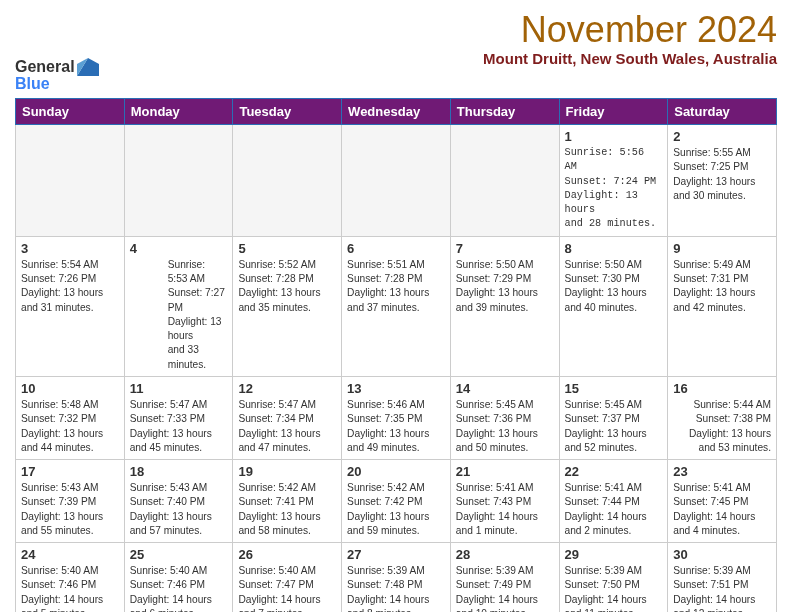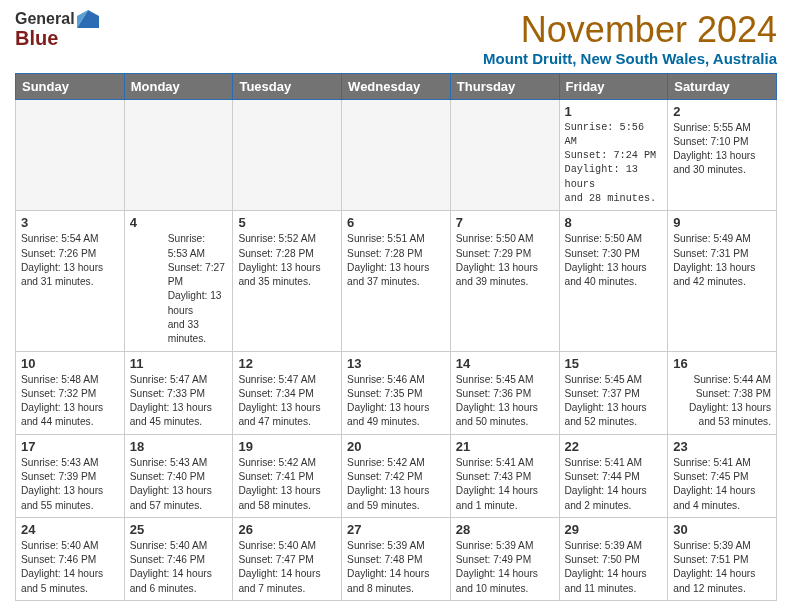--- a/index.html
+++ b/index.html
@@ -25,47 +25,47 @@
       align-items: center;
       gap: 4px;
     }
     .logo-text-general {
       font-size: 16px;
       font-weight: bold;
       color: #333;
       line-height: 1;
     }
     .logo-text-blue {
-      font-size: 20px;
-      font-weight: bold;
-      color: #7f1d1d;
+      font-size: 16px;
+      font-weight: bold;
+      color: #3b82f6;
       line-height: 1;
     }
     .title-block {
       text-align: right;
     }
     .month-title {
       font-size: 36px;
       font-weight: normal;
       color: #a16207;
       line-height: 1.1;
     }
     .location {
       font-size: 15px;
-      color: #0369a1;
+      color: #7f1d1d;
       font-weight: bold;
       margin-left: 29px;
     }
     table {
       width: 100%;
       border-collapse: collapse;
       table-layout: fixed;
     }
     th {
-      background-color: #737373;
+      background-color: #701a75;
       color: #fff;
       text-align: left;
       padding: 5px 6px;
       font-size: 13px;
       font-weight: bold;
       border: 1px solid #2a6db5;
     }
     td {
       border: 1px solid #ccc;
       vertical-align: top;
@@ -93,21 +93,21 @@
       background: #fff;
     }
   </style>
 </head>
 <body>
 
 <div class="container">
   <div class="header-row">
     <div class="logo">
       <div style="display:flex;flex-direction:column;align-items:flex-start;">
-        <div style="display:flex;align-items:center;gap:2px;">
+        <div style="display:flex;align-items:center;gap:2px;margin-top:48px;">
           <span class="logo-text-general">General</span>
           <svg width="22" height="18" viewBox="0 0 22 18">
             <polygon points="0,18 22,18 22,6 11,0" fill="#2a6db5"></polygon>
             <polygon points="0,18 11,0 0,6" fill="#5a9fd4"></polygon>
           </svg>
         </div>
         <span class="logo-text-blue">Blue</span>
       </div>
     </div>
     <div class="title-block">
@@ -138,21 +138,21 @@
           <td>
             <span class="day-num">1</span>
             <div class="day-detail" style="white-space: pre-line; font-family: Liberation Mono, monospace;">Sunrise: 5:56 AM
 Sunset: 7:24 PM
 Daylight: 13 hours
 and 28 minutes.</div>
           </td>
           <td>
             <span class="day-num">2</span>
             <div class="day-detail" style="white-space: pre-line;">Sunrise: 5:55 AM
-Sunset: 7:10 PM
+Sunset: 7:25 PM
 Daylight: 13 hours
 and 30 minutes.</div>
           </td>
         </tr>
         <tr>
           <td>
             <span class="day-num">3</span>
             <div class="day-detail" style="white-space: pre-line;">Sunrise: 5:54 AM
 Sunset: 7:26 PM
 Daylight: 13 hours

